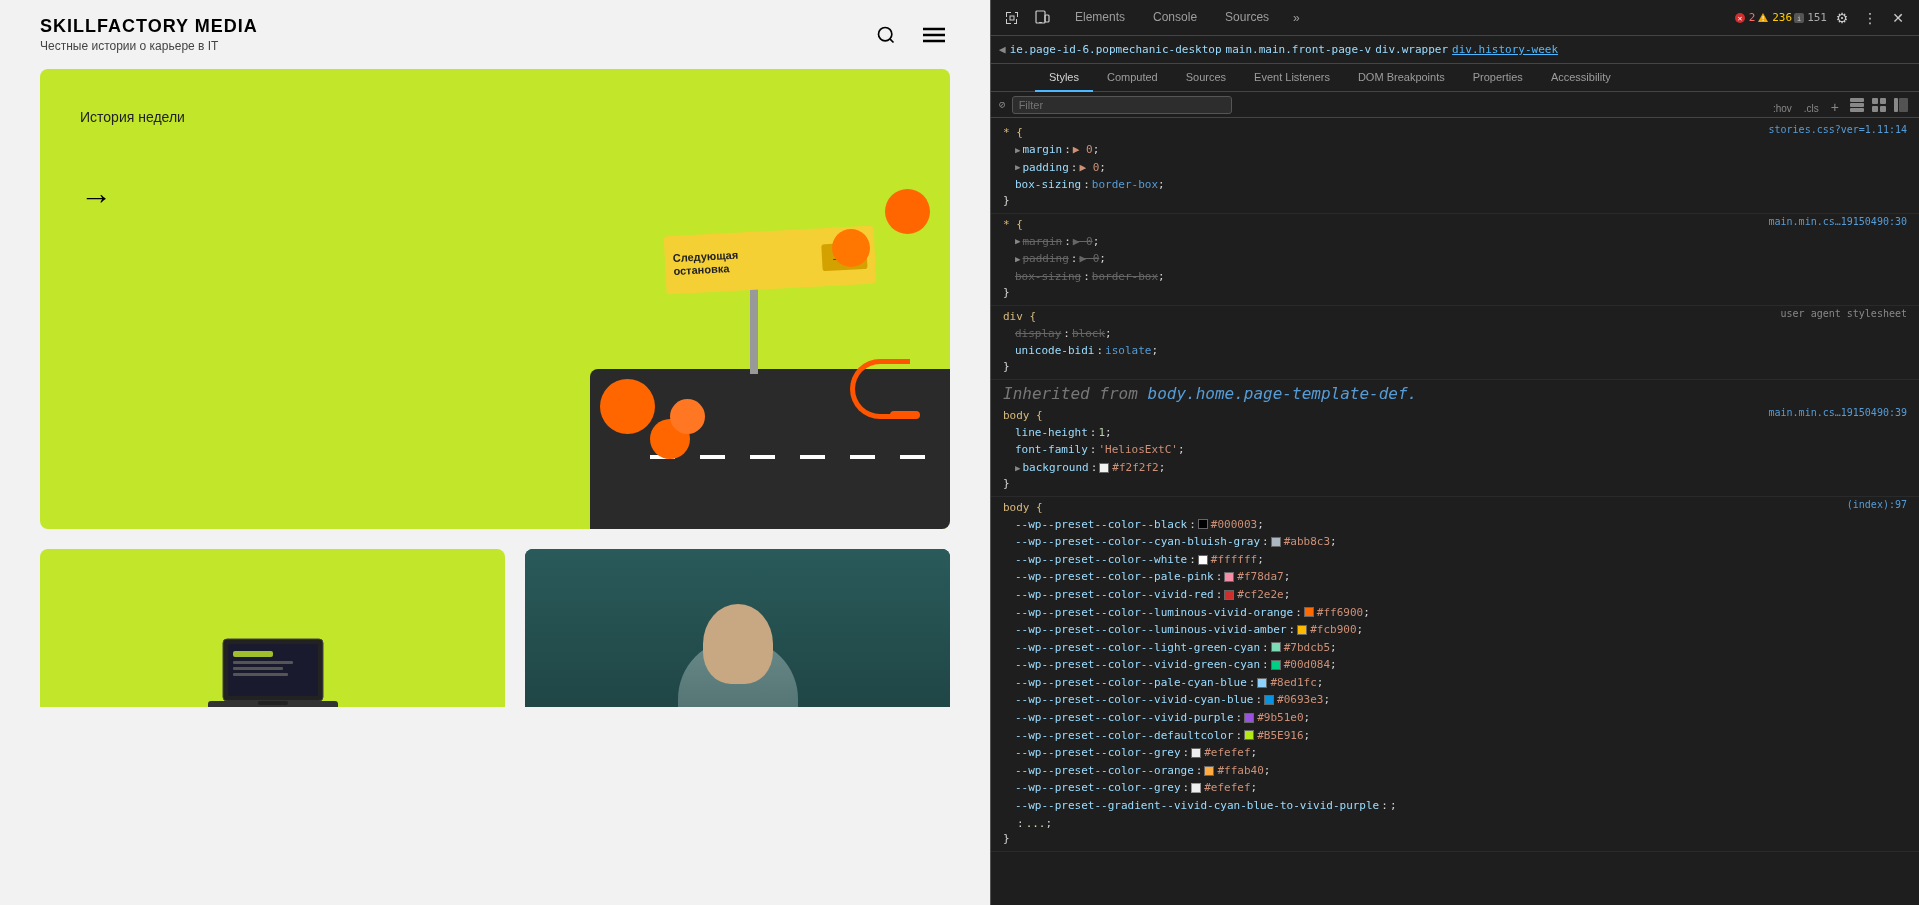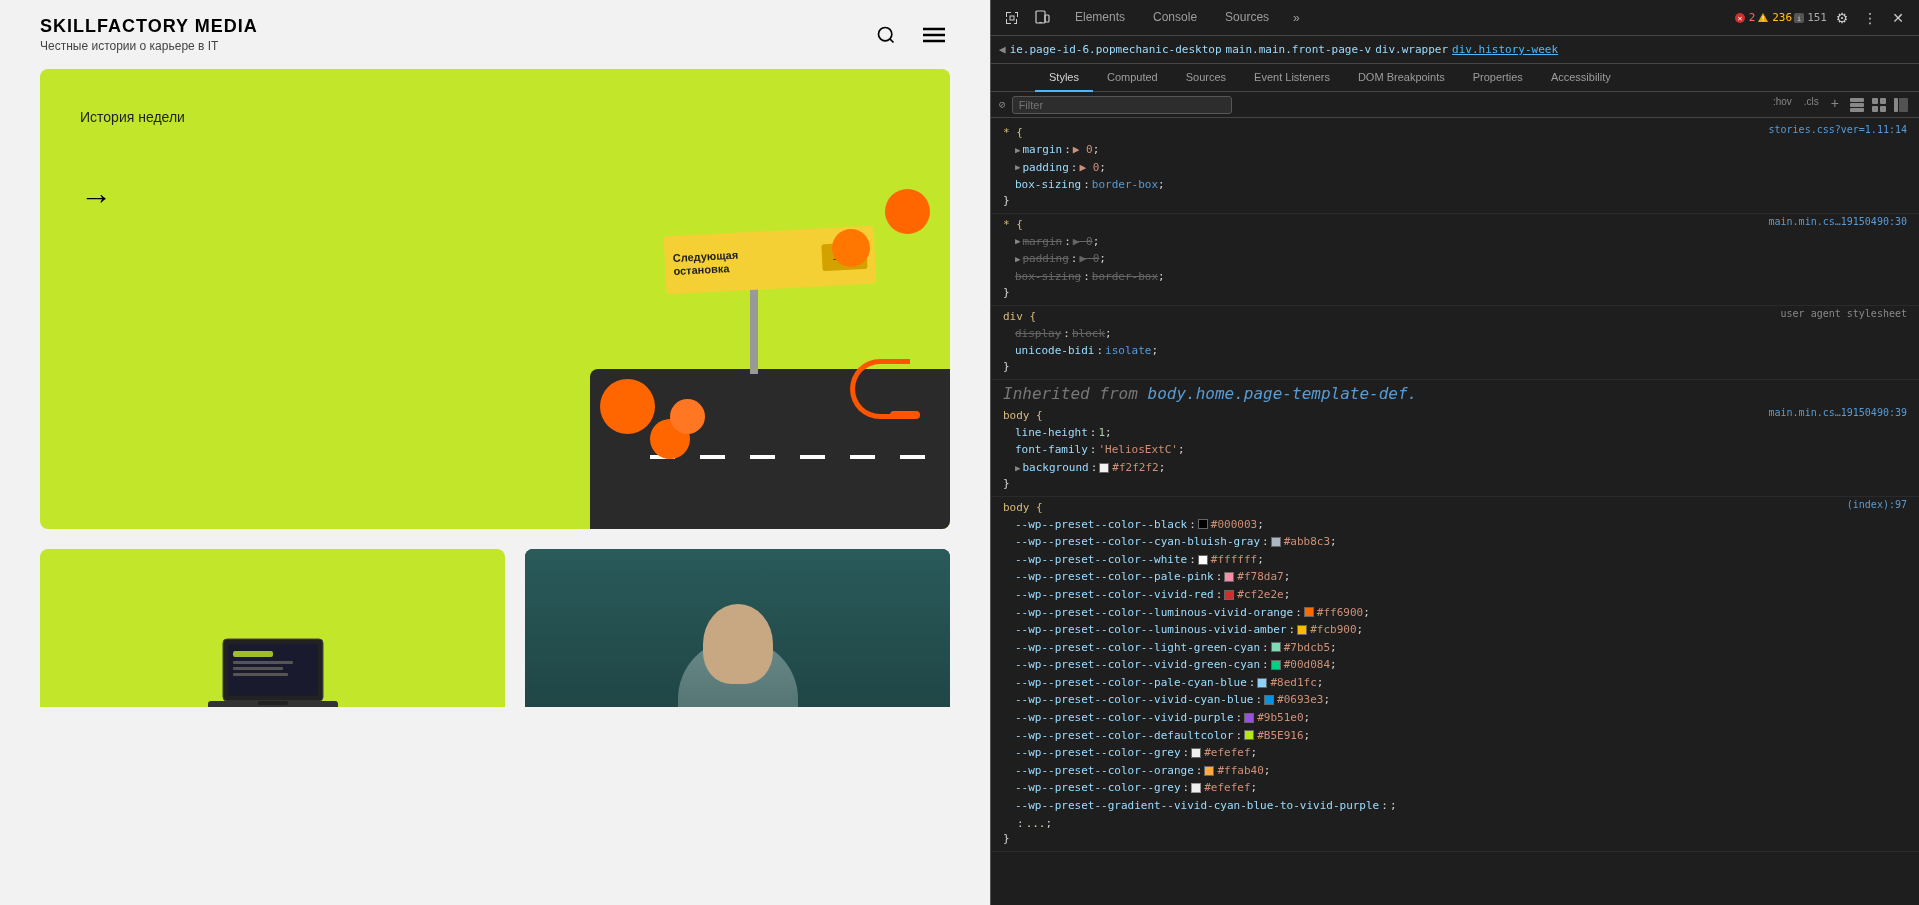--- a/index.html
+++ b/index.html
@@ -343,21 +343,21 @@
       padding: 1px 6px;
       width: 220px;
       height: 18px;
       outline: none;
     }
 
     .filter-badges {
       margin-left: auto;
       display: flex;
       gap: 4px;
-      align-items: flex-start;
+      align-items: flex-end;
     }
 
     .filter-badge-btn {
       background: none;
       border: none;
       color: #888;
       cursor: pointer;
       font-size: 10px;
       padding: 1px 4px;
     }

